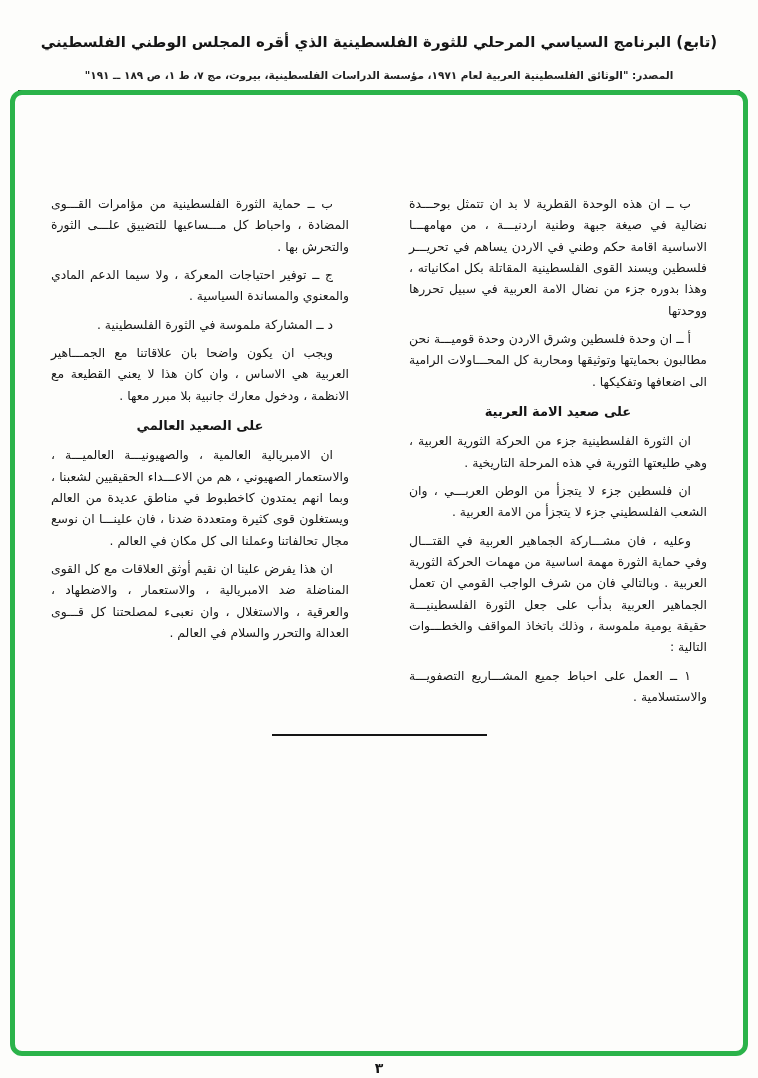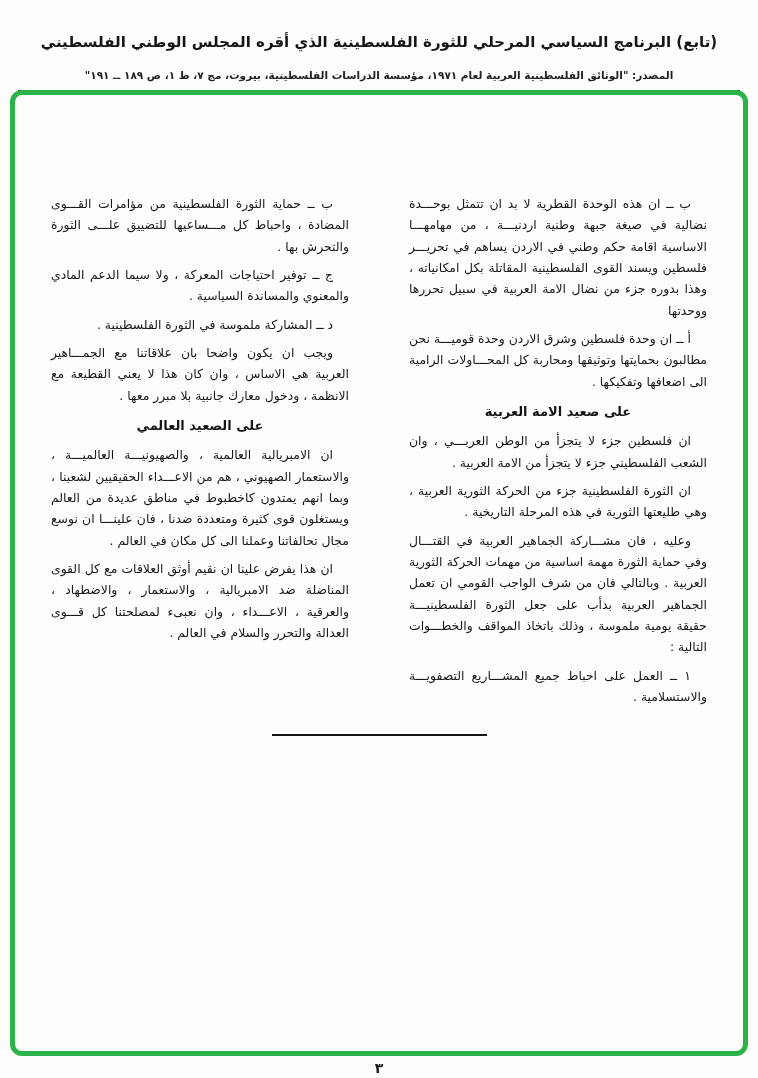--- a/index.html
+++ b/index.html
@@ -108,34 +108,34 @@
 
   <hr class="top-rule">
 
   <div class="frame">
     <div class="columns">
 
       <div class="col">
         <p>ب ــ ان هذه الوحدة القطرية لا بد ان تتمثل بوحـــدة نضالية في صيغة جبهة وطنية اردنيـــة ، من مهامهـــا الاساسية اقامة حكم وطني في الاردن يساهم في تحريـــر فلسطين ويسند القوى الفلسطينية المقاتلة بكل امكانياته ، وهذا بدوره جزء من نضال الامة العربية في سبيل تحررها ووحدتها</p>
         <p>أ ــ ان وحدة فلسطين وشرق الاردن وحدة قوميـــة نحن مطالبون بحمايتها وتوثيقها ومحاربة كل المحـــاولات الرامية الى اضعافها وتفكيكها .</p>
         <h2>على صعيد الامة العربية</h2>
+        <p>ان الثورة الفلسطينية جزء من الحركة الثورية العربية ، وهي طليعتها الثورية في هذه المرحلة التاريخية .</p>
         <p>ان فلسطين جزء لا يتجزأ من الوطن العربـــي ، وان الشعب الفلسطيني جزء لا يتجزأ من الامة العربية .</p>
-        <p>ان الثورة الفلسطينية جزء من الحركة الثورية العربية ، وهي طليعتها الثورية في هذه المرحلة التاريخية .</p>
         <p>وعليه ، فان مشـــاركة الجماهير العربية في القتـــال وفي حماية الثورة مهمة اساسية من مهمات الحركة الثورية العربية . وبالتالي فان من شرف الواجب القومي ان تعمل الجماهير العربية بدأب على جعل الثورة الفلسطينيـــة حقيقة يومية ملموسة ، وذلك باتخاذ المواقف والخطـــوات التالية :</p>
         <p>١ ــ العمل على احباط جميع المشـــاريع التصفويـــة والاستسلامية .</p>
       </div>
 
       <div class="col">
         <p>ب ــ حماية الثورة الفلسطينية من مؤامرات القـــوى المضادة ، واحباط كل مـــساعيها للتضييق علـــى الثورة والتحرش بها .</p>
         <p>ج ــ توفير احتياجات المعركة ، ولا سيما الدعم المادي والمعنوي والمساندة السياسية .</p>
         <p>د ــ المشاركة ملموسة في الثورة الفلسطينية .</p>
         <p>ويجب ان يكون واضحا بان علاقاتنا مع الجمـــاهير العربية هي الاساس ، وان كان هذا لا يعني القطيعة مع الانظمة ، ودخول معارك جانبية بلا مبرر معها .</p>
         <h2>على الصعيد العالمي</h2>
         <p>ان الامبريالية العالمية ، والصهيونيـــة العالميـــة ، والاستعمار الصهيوني ، هم من الاعـــداء الحقيقيين لشعبنا ، وبما انهم يمتدون كاخطبوط في مناطق عديدة من العالم ويستغلون قوى كثيرة ومتعددة ضدنا ، فان علينـــا ان نوسع مجال تحالفاتنا وعملنا الى كل مكان في العالم .</p>
-        <p>ان هذا يفرض علينا ان نقيم أوثق العلاقات مع كل القوى المناضلة ضد الامبريالية ، والاستعمار ، والاضطهاد ، والعرقية ، الاعـــداء ، وان نعبىء لمصلحتنا كل قـــوى العدالة والتحرر والسلام في العالم .</p>
+        <p>ان هذا يفرض علينا ان نقيم أوثق العلاقات مع كل القوى المناضلة ضد الامبريالية ، والاستعمار ، والاضطهاد ، والعرقية ، والاستغلال ، وان نعبىء لمصلحتنا كل قـــوى العدالة والتحرر والسلام في العالم .</p>
       </div>
 
     </div>
 
     <div class="end-divider"></div>
   </div>
 
   <div class="page-number">٣</div>
 
 </div>

